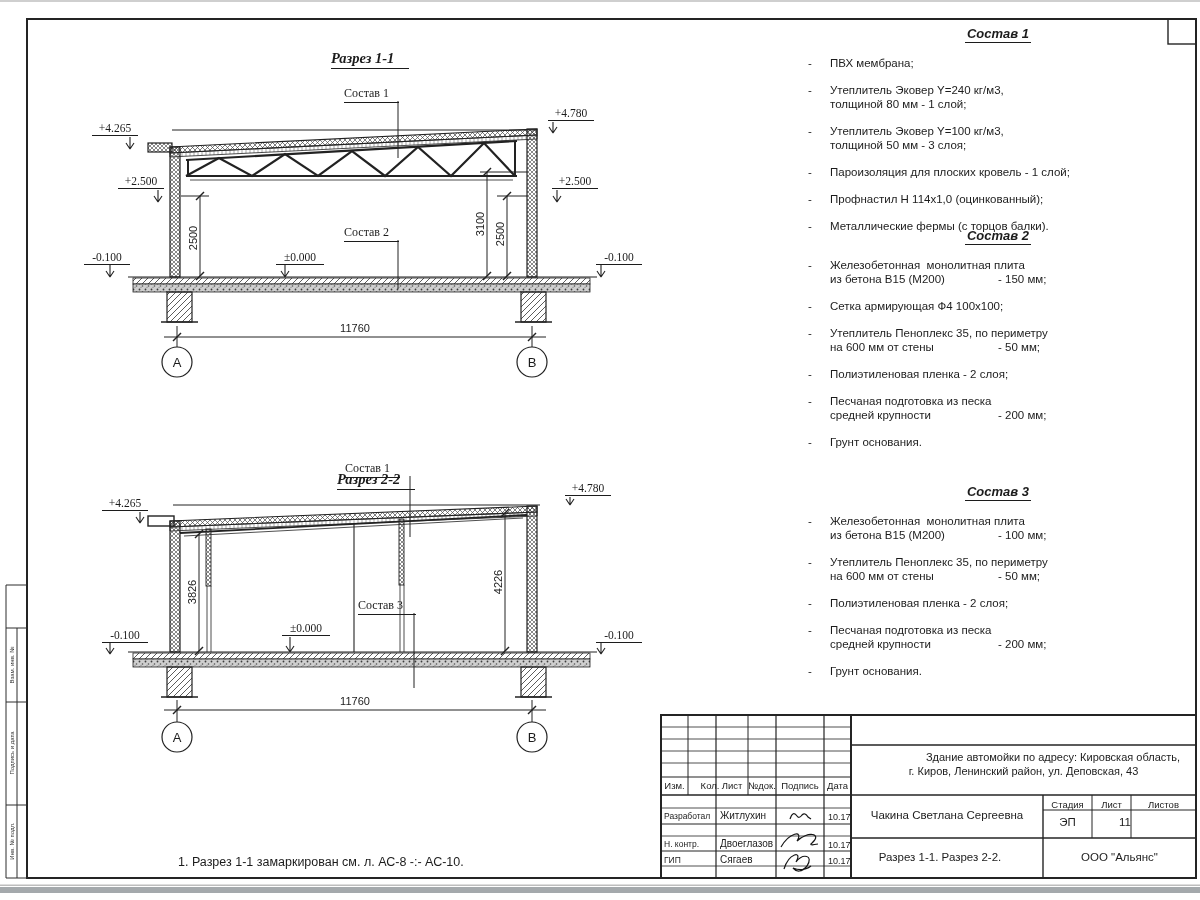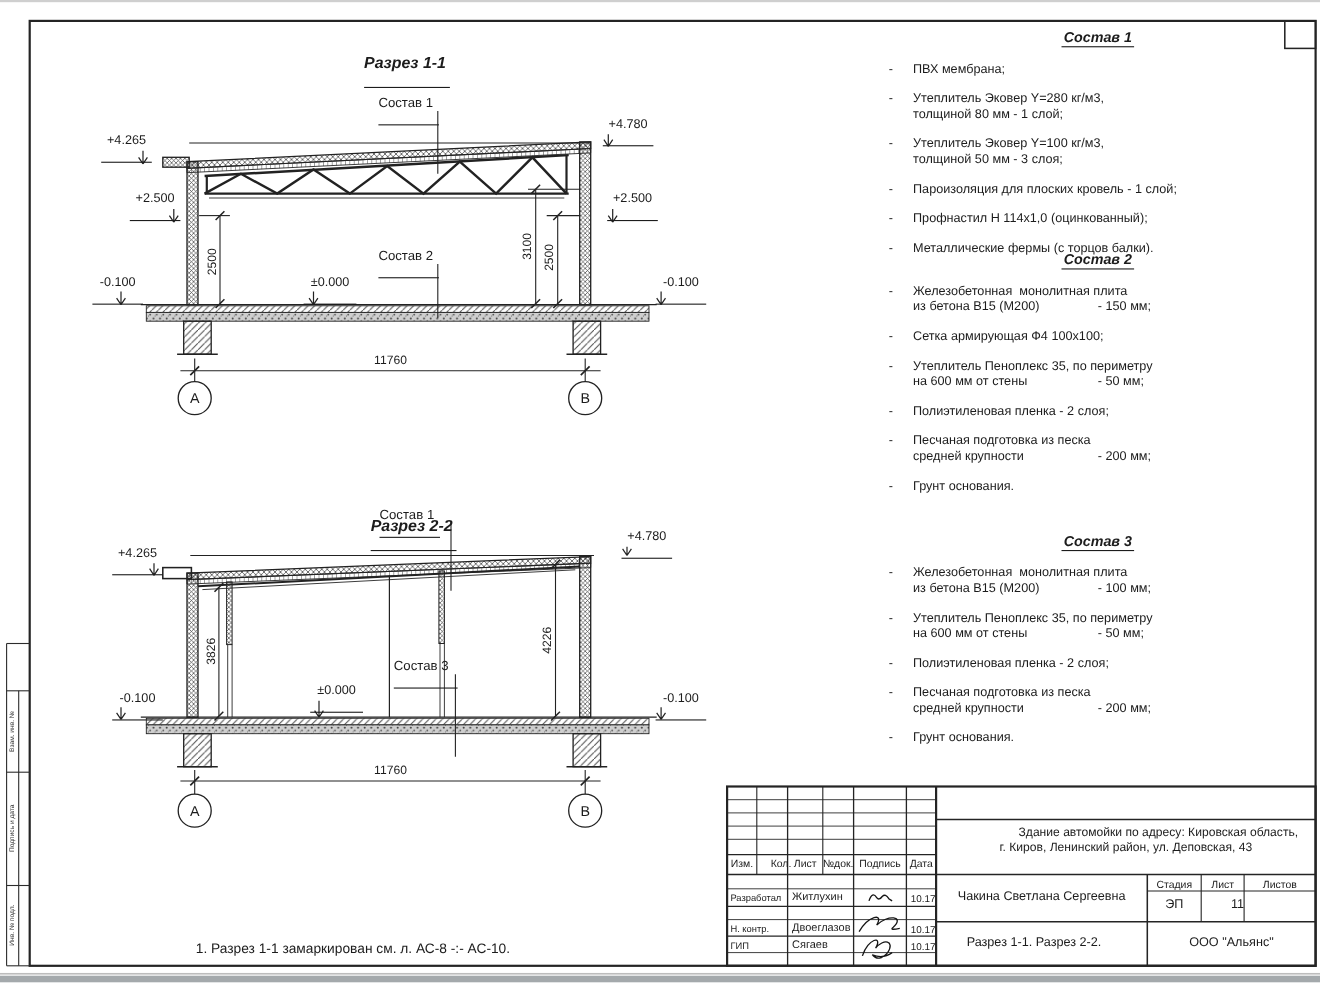--- a/index.html
+++ b/index.html
@@ -1,20 +1,20 @@
 <!DOCTYPE html>
 <html><head>
 <meta charset="utf-8">
 <style>
   html,body{margin:0;padding:0;background:#e8e8e8;}
   .sheet{position:relative;width:1200px;height:900px;background:#ffffff;overflow:hidden;
          font-family:"Liberation Sans","DejaVu Sans",sans-serif;color:#1c1c1c;}
   svg.geom{position:absolute;left:0;top:0;}
   .t{position:absolute;white-space:pre;color:#1c1c1c;}
-  .und{border-bottom:1.2px solid #1c1c1c;padding-bottom:13px;}
+  .und{border-bottom:1.2px solid #1c1c1c;padding-bottom:1px;font-family:Liberation Serif, serif;}
   .ctr{text-align:center;}
   .rot{transform:translate(-50%,-50%) rotate(-90deg);transform-origin:center;}
   .cc{transform:translate(-50%,-50%);}
   .sec-title{font-size:14.5px;font-weight:bold;font-style:italic;}
   .lbl12{font-size:12px;}
   .elev{font-size:11.5px;}
   .dim{font-size:11px;}
   .axis{font-size:13px;}
   
   .comp{position:absolute;left:802px;width:392px;}
@@ -273,21 +273,21 @@
 
   <div class="comp" id="comp-0" style="top:26px;">
       <div class="comp-h"><span>Состав 1</span></div>
       <div class="comp-items">
         <div class="item">
           <span class="dash">-</span>
           <div class="itxt"><div>ПВХ мембрана;</div></div>
         </div>
         <div class="item">
           <span class="dash">-</span>
-          <div class="itxt"><div>Утеплитель Эковер Y=280 кг/м3,</div><div class="l2row"><span class="">толщиной 80 мм - 1 слой;</span></div></div>
+          <div class="itxt"><div>Утеплитель Эковер Y=240 кг/м3,</div><div class="l2row"><span class="">толщиной 80 мм - 1 слой;</span></div></div>
         </div>
         <div class="item">
           <span class="dash">-</span>
           <div class="itxt"><div>Утеплитель Эковер Y=100 кг/м3,</div><div class="l2row"><span class="">толщиной 50 мм - 3 слоя;</span></div></div>
         </div>
         <div class="item">
           <span class="dash">-</span>
           <div class="itxt"><div>Пароизоляция для плоских кровель - 1 слой;</div></div>
         </div>
         <div class="item">

